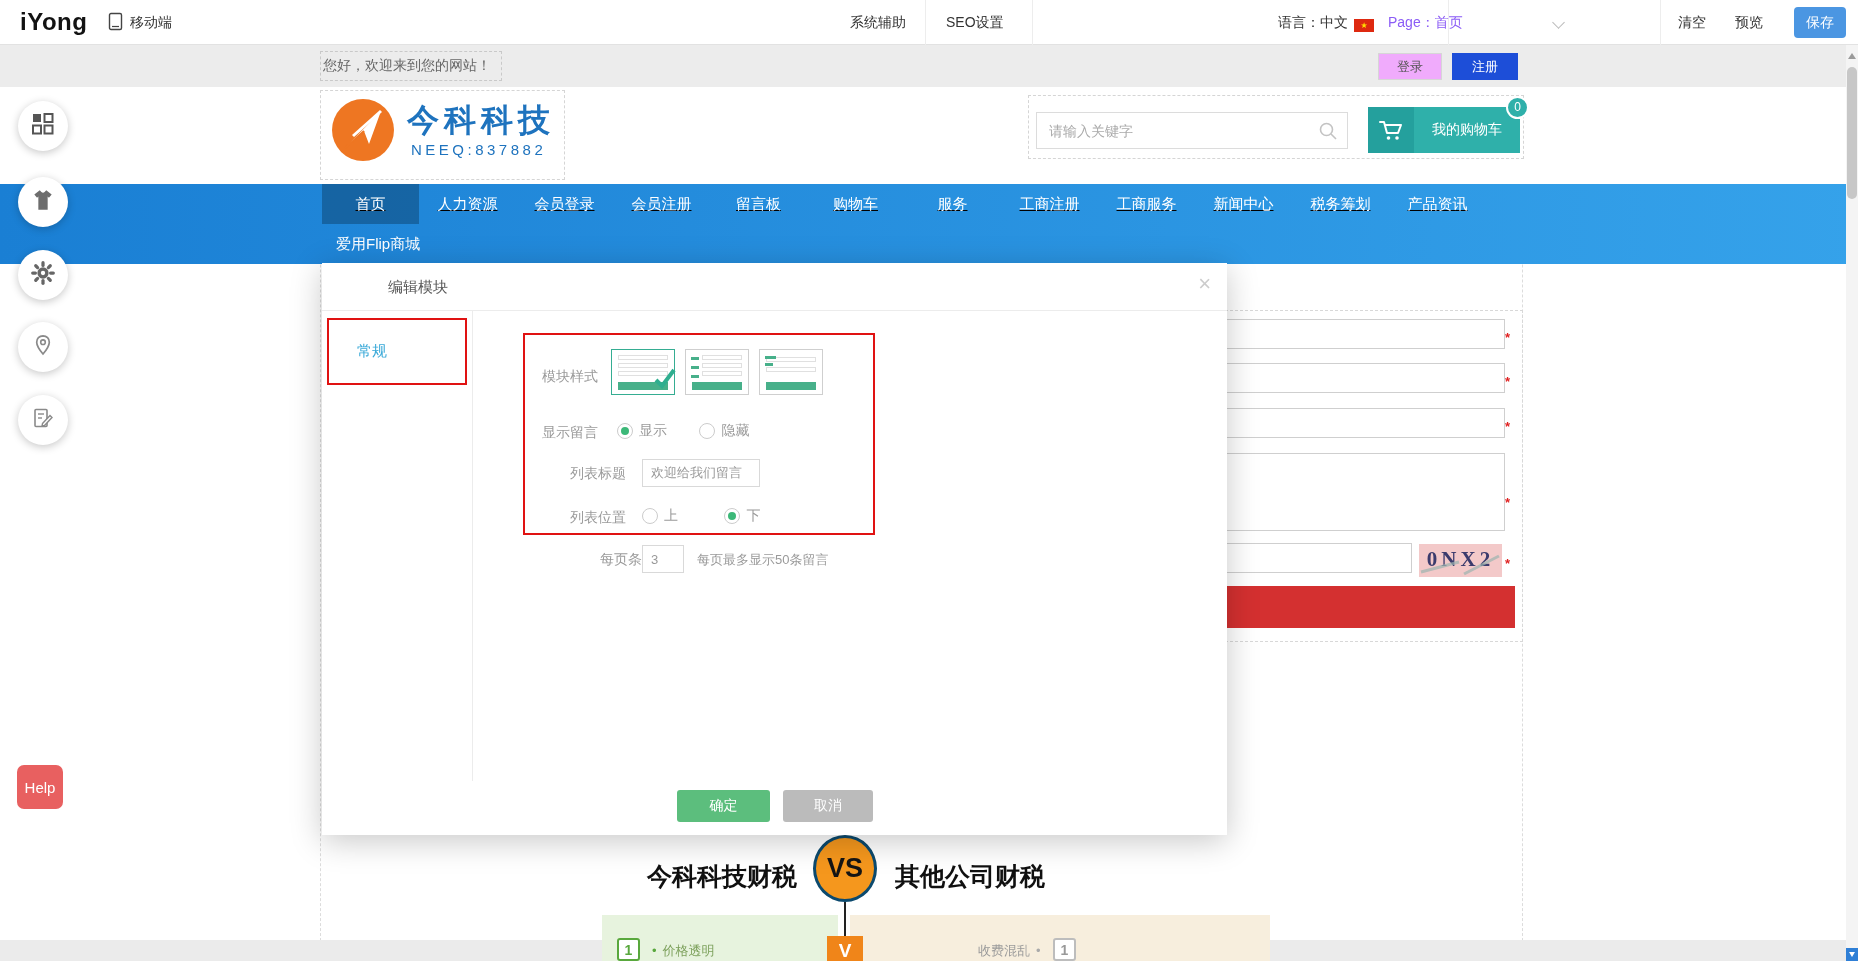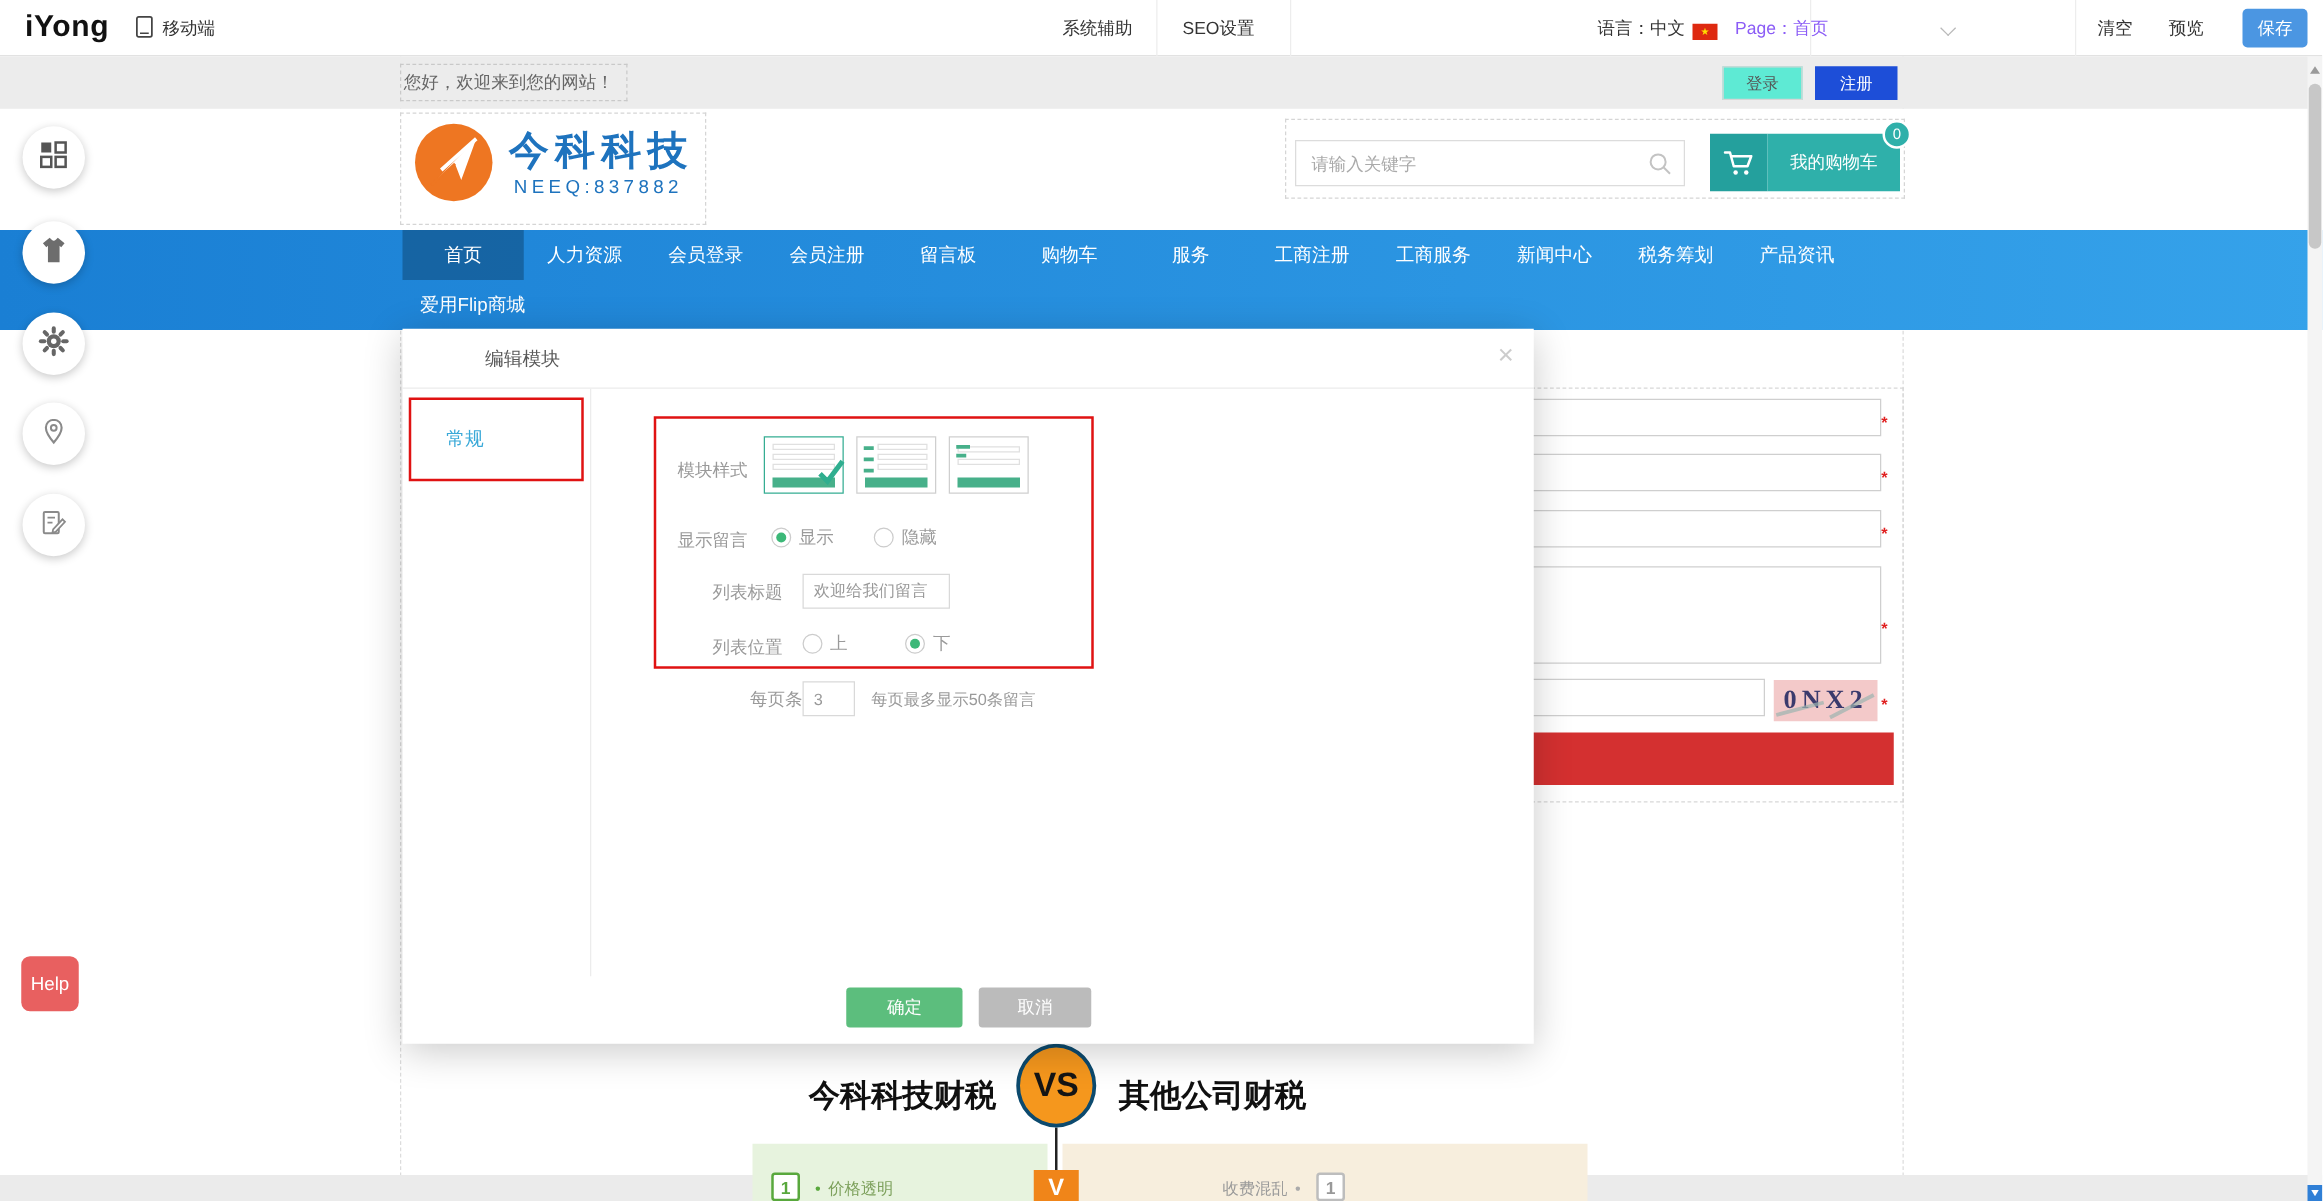--- a/index.html
+++ b/index.html
@@ -14,42 +14,42 @@
   .tb-link { position:absolute; top:14px; font-size:14px; color:#333; cursor:pointer; }
   .tb-divider { position:absolute; top:0; width:1px; height:45px; background:#ededed; }
   .lang-flag { display:inline-block; width:20px; height:13px; background:#de2910; color:#ffde00; font-size:8px; line-height:13px; text-align:center; vertical-align:-1px; margin-left:6px; }
   .page-select { position:absolute; left:1388px; top:14px; width:175px; font-size:14px; color:#8b5cf6; cursor:pointer; }
   .chev { position:absolute; right:0; top:4px; width:9px; height:9px; border-right:1.5px solid #b9b9b9; border-bottom:1.5px solid #b9b9b9; transform:rotate(45deg); }
   .save-btn { position:absolute; left:1794px; top:7px; width:52px; height:31px; background:#4b96e2; color:#fff; font-size:14px; border:none; border-radius:4px; cursor:pointer; }
 
   
   .welcome-bar { position:absolute; left:0; top:45px; width:1858px; height:42px; background:#ececec; z-index:3; }
   .greeting { position:absolute; left:320px; top:6px; padding:5px 10px 5px 2px; font-size:14px; color:#666; border:1px dashed #c9c9c9; }
-  .login-btn { position:absolute; left:1378px; top:8px; width:64px; height:27px; background:#5eead4; border:1px solid #d6d6d6; color:#555; font-size:13px; cursor:pointer; }
+  .login-btn { position:absolute; left:1378px; top:8px; width:64px; height:27px; background:#f0abfc; border:1px solid #d6d6d6; color:#555; font-size:13px; cursor:pointer; }
   .register-btn { position:absolute; left:1452px; top:8px; width:66px; height:27px; background:#1d4ed8; border:none; color:#fff; font-size:13px; cursor:pointer; }
 
   
   .site-header { position:absolute; left:0; top:87px; width:1858px; height:97px; background:#fff; z-index:2; }
   .logo-box { position:absolute; left:320px; top:3px; width:245px; height:90px; border:1px dashed #d5d5d5; }
   .logo-circle { position:absolute; left:10px; top:7px; width:64px; height:64px; }
   .logo-title { position:absolute; left:86px; top:8px; font-size:32px; font-weight:700; color:#1e73be; letter-spacing:5px; }
   .logo-sub { position:absolute; left:90px; top:50px; font-size:15px; color:#1e73be; letter-spacing:3.5px; }
   .search-module { position:absolute; left:1028px; top:8px; width:496px; height:64px; border:1px dashed #d5d5d5; }
   .search-box { position:absolute; left:1036px; top:25px; width:312px; height:37px; border:1px solid #dcdcdc; background:#fff; }
   .search-box input { position:absolute; left:0; top:0; width:100%; height:100%; border:none; outline:none; padding:0 36px 0 12px; font-size:14px; color:#555; background:transparent; font-family:inherit; }
   .search-box input::placeholder { color:#aaa; }
   .search-icon { position:absolute; right:8px; top:7px; cursor:pointer; }
   .cart-btn { position:absolute; left:1368px; top:20px; width:152px; height:46px; cursor:pointer; }
   .cart-icon-cell { position:absolute; left:0; top:0; width:46px; height:46px; background:#24a09d; display:flex; align-items:center; justify-content:center; }
   .cart-text-cell { position:absolute; left:46px; top:0; width:106px; height:46px; background:#2fb0aa; color:#fff; font-size:14px; display:flex; align-items:center; justify-content:center; }
   .cart-badge { position:absolute; left:138px; top:-11px; width:23px; height:23px; border-radius:50%; background:#2fb0aa; border:2px solid #fff; color:#fff; font-size:12px; line-height:19px; text-align:center; }
 
   
   .navbar { position:absolute; left:0; top:184px; width:1858px; height:80px; background:linear-gradient(90deg,#1a7fd4,#35a2ea); z-index:2; }
-  .nav-row1 { position:absolute; left:322px; top:0; height:40px; display:flex; }
+  .nav-row1 { position:absolute; left:322px; top:0; height:40px; display:flex;text-decoration:underline; }
   .nav-item { width:97px; height:40px; display:flex; align-items:center; justify-content:center; color:#fff; font-size:15px; cursor:pointer; }
   .nav-item.active { background:rgba(10,60,100,0.45); }
   .nav-row2 { position:absolute; left:322px; top:40px; height:40px; display:flex; }
   .nav-item2 { padding:11px 14px; height:40px; display:flex; align-items:center; color:#fff; font-size:15px; cursor:pointer; }
 
   
   .page-col { position:absolute; left:320px; top:45px; width:1203px; height:916px; border-left:1px dashed #dcdcdc; border-right:1px dashed #dcdcdc; z-index:1; pointer-events:none; }
 
   
   .side-tool { position:absolute; left:18px; width:50px; height:50px; border-radius:50%; background:#fff; box-shadow:0 2px 8px rgba(0,0,0,0.22); display:flex; align-items:center; justify-content:center; cursor:pointer; z-index:40; }

